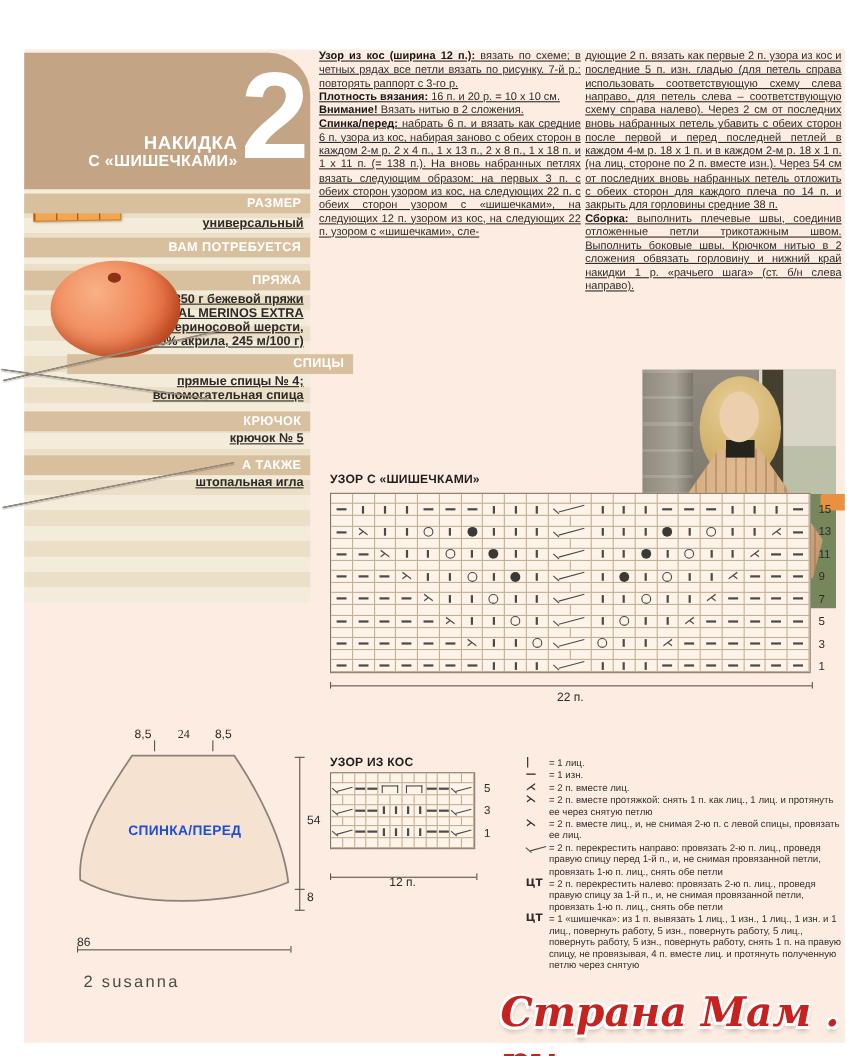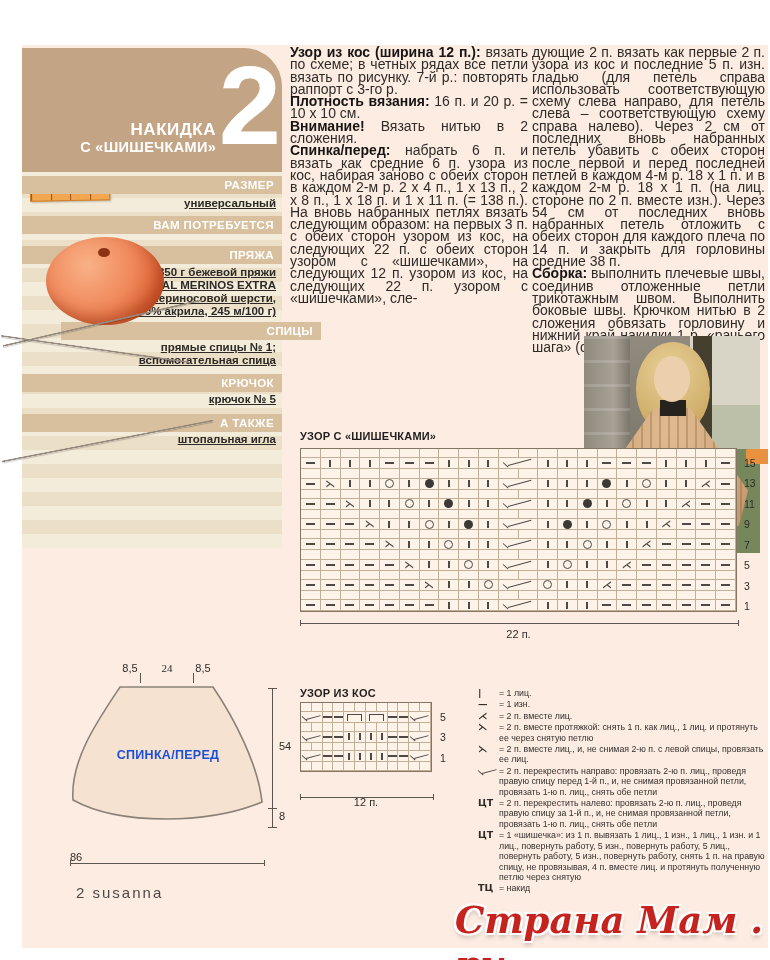--- a/index.html
+++ b/index.html
@@ -28,21 +28,21 @@
     display:flex;box-shadow:1px 1px 2px rgba(0,0,0,.25);transform:rotate(-1deg);}
   .ruler span{flex:1;font-size:7.5px;color:#7c2f12;border-left:1px solid #9c4a1d;padding:1px 0 0 1px;}
   
   .yarn{left:46px;top:237px;width:118px;height:88px;border-radius:50%;
     background:radial-gradient(circle at 35% 32%,#f9b187,#f08a5c 45%,#dd6336 75%,#c24e28);
     box-shadow:inset -6px -8px 14px rgba(120,30,0,.35);}
   .yarn::after{content:"";position:absolute;left:44%;top:12%;width:12px;height:9px;border-radius:50%;background:#8d3214;}
   
   .needle{height:0;border-top:2.5px solid #94897c;border-radius:2px;box-shadow:0 1px 1px rgba(0,0,0,.2);}
   
-  .col{font-size:14px;line-height:12.3px;color:#2e2c29;text-align:justify;}
+  .col{font-size:10px;line-height:12.3px;color:#2e2c29;text-align:justify;text-decoration:underline;}
   .col p{margin:0;}
   .col b{color:#161513;}
   
   .photo{left:584px;top:336px;width:176px;height:217px;overflow:hidden;background:#b9b3a4;}
   .ph{position:absolute;}
   .tab{left:746px;top:449px;width:22px;height:15px;background:#e8913f;border-radius:2px 0 0 2px;}
   
   .chart-title{font-weight:bold;font-size:11px;color:#1f1e1c;letter-spacing:.2px;}
   .grid-wrap{border:1.5px solid #857565;box-sizing:border-box;background:#fdf3e9;}
   .grid{display:grid;width:100%;height:100%;}
@@ -110,21 +110,21 @@
 
 <div class="abs band" style="top:176px;">РАЗМЕР</div>
 <div class="abs val" style="top:197px;">универсальный</div>
 <div class="abs band" style="top:216px;">ВАМ ПОТРЕБУЕТСЯ</div>
 <div class="abs band" style="top:246px;">ПРЯЖА</div>
 <div class="abs val" style="top:266px;">850 г бежевой пряжи</div>
 <div class="abs val" style="top:279px;">MONDIAL MERINOS EXTRA</div>
 <div class="abs val" style="top:292px;">(50% мериносовой шерсти,</div>
 <div class="abs val" style="top:305px;">50% акрила, 245 м/100 г)</div>
 <div class="abs band" style="top:322px;margin-left:39px;">СПИЦЫ</div>
-<div class="abs val" style="top:341px;">прямые спицы № 1;</div>
+<div class="abs val" style="top:341px;">прямые спицы № 4;</div>
 <div class="abs val" style="top:354px;">вспомогательная спица</div>
 <div class="abs band" style="top:374px;">КРЮЧОК</div>
 <div class="abs val" style="top:393px;">крючок № 5</div>
 <div class="abs band" style="top:414px;">А ТАКЖЕ</div>
 <div class="abs val" style="top:433px;">штопальная игла</div>
 
 <div class="abs yarn"></div>
 <div class="abs needle" style="left:0;top:322px;width:205px;transform:rotate(-13deg);"></div>
 <div class="abs needle" style="left:0;top:348px;width:190px;transform:rotate(8deg);"></div>
 <div class="abs needle" style="left:0;top:440px;width:215px;transform:rotate(-11deg);"></div>
@@ -1050,21 +1050,17 @@
         <span class="leg-text">= 2 п. перекрестить направо: провязать 2-ю п. лиц., проведя правую спицу перед 1-й п., и, не снимая провязанной петли, провязать 1-ю п. лиц., снять обе петли</span>
       </div>
       <div class="leg-item">
         <span class="leg-sym">ЦТ</span>
         <span class="leg-text">= 2 п. перекрестить налево: провязать 2-ю п. лиц., проведя правую спицу за 1-й п., и, не снимая провязанной петли, провязать 1-ю п. лиц., снять обе петли</span>
       </div>
       <div class="leg-item">
         <span class="leg-sym">ЦТ</span>
         <span class="leg-text">= 1 «шишечка»: из 1 п. вывязать 1 лиц., 1 изн., 1 лиц., 1 изн. и 1 лиц., повернуть работу, 5 изн., повернуть работу, 5 лиц., повернуть работу, 5 изн., повернуть работу, снять 1 п. на правую спицу, не провязывая, 4 п. вместе лиц. и протянуть полученную петлю через снятую</span>
       </div>
-      <div class="leg-item">
-        <span class="leg-sym">ТЦ</span>
-        <span class="leg-text">= накид</span>
-      </div>
     </div>
 </div>
 
 <div class="abs footer" style="left:76px;top:884px;">2  susanna</div>
 <div class="abs watermark" style="left:455px;top:898px;">Страна Мам . ру</div>
 
 </body></html>

